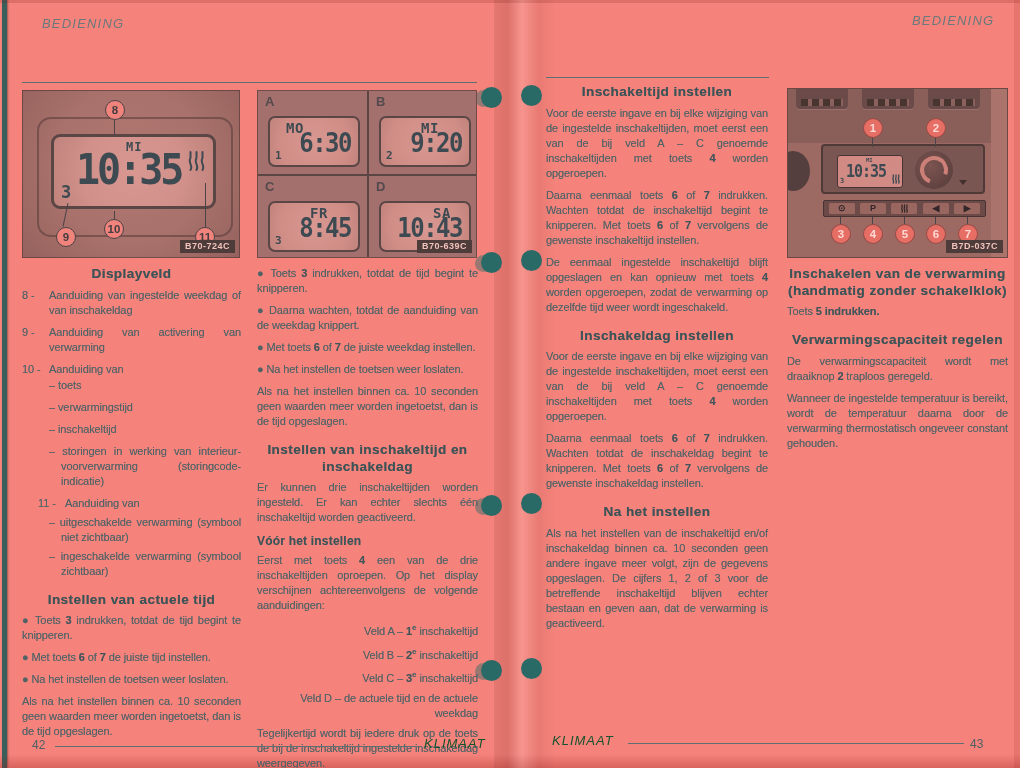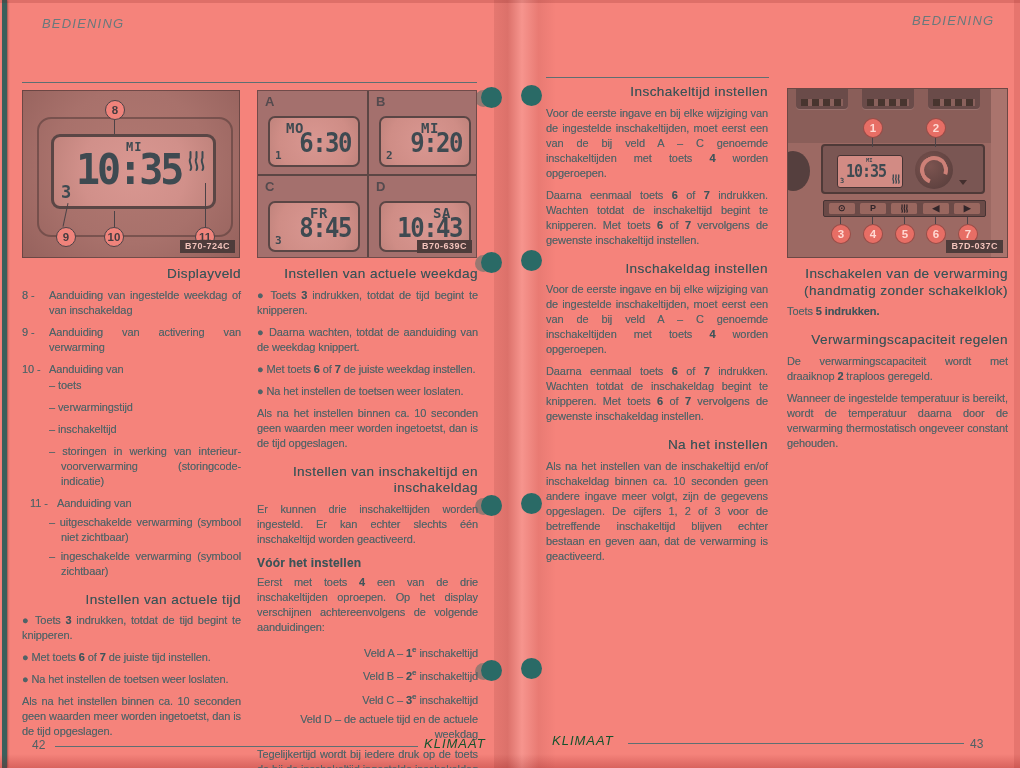--- a/index.html
+++ b/index.html
@@ -19,21 +19,21 @@
   .hole{position:absolute;width:21px;height:21px;border-radius:50%;background:#2a6a66;filter:blur(.4px);}
   .hole.ghost{box-shadow:-8px 1px 0 -2px rgba(42,106,102,.45);}
   
   .hdr{position:absolute;font-style:italic;font-size:13px;letter-spacing:1.2px;color:#69797c;}
   .rule{position:absolute;height:1px;background:#5e6f72;}
   .ftr-num{position:absolute;font-size:12px;color:#4e6165;}
   .ftr-label{position:absolute;font-style:italic;font-size:13px;letter-spacing:1px;color:#14532d;}
   
   .col{position:absolute;font-size:11px;line-height:15px;letter-spacing:-.1px;text-align:justify;
        text-shadow:0 0 .5px rgba(80,100,104,.55);}
-  .h1{font-size:13.6px;line-height:16.5px;font-weight:normal;letter-spacing:.4px;color:#3c5357;margin:13px 0 5px;text-align:right;text-shadow:0 0 .4px rgba(60,83,87,.6);}
+  .h1{font-size:13.6px;line-height:16.5px;font-weight:bold;letter-spacing:.4px;color:#3c5357;margin:13px 0 5px;text-align:center;text-shadow:0 0 .4px rgba(60,83,87,.6);}
   .h1.first{margin-top:0;}
   .h2{font-size:12px;font-weight:bold;letter-spacing:.2px;color:#3c5357;margin:9px 0 4px;text-align:left;}
   .col p{margin:0 0 7px;}
   .col p.tight{margin:0 0 5px;text-align:right;}
   b{color:#41545a;}
   sup.supb{font-weight:bold;font-size:8px;}
   .li{position:relative;padding-left:27px;margin:0 0 3px;}
   .li .n{position:absolute;left:0;top:0;}
   .sub{padding-left:39px;text-indent:-12px;margin:0 0 2px;}
   .sub.sp{margin:4px 0 3px;}
@@ -122,21 +122,21 @@
           <path d="M14.5 20 C17.5 16 11.5 12 14.5 8 M14.5 8 V2"></path>
         </g>
       </svg>
     </div>
     <div class="cline" style="left:91px;top:29px;height:14px"></div>
     <div class="cline" style="left:42px;top:112px;height:24px;transform:rotate(12deg)"></div>
     <div class="cline" style="left:91px;top:120px;height:16px"></div>
     <div class="cline" style="left:182px;top:92px;height:44px"></div>
     <div class="callout dark" style="left:82px;top:9px">8</div>
     <div class="callout dark" style="left:33px;top:136px">9</div>
-    <div class="callout dark" style="left:81px;top:136px">10</div>
+    <div class="callout dark" style="left:81px;top:128px">10</div>
     <div class="callout dark" style="left:172px;top:136px">11</div>
     <div class="badge">B70-724C</div>
   </figure>
 
   <figure class="photo fig2" style="margin:0">
     <div class="vsep"></div>
     <div class="hsep"></div>
 
     <div class="cell" style="left:0;top:0">
       <div class="ltr">A</div>
@@ -241,52 +241,52 @@
 
   <div class="col" style="left:22px;top:266px;width:219px">
     <div class="h1 first">Displayveld</div>
     <p class="li"><span class="n">8 -</span><span><span>Aanduiding van ingestelde weekdag of van inschakeldag</span></span></p>
     <p class="li"><span class="n">9 -</span><span><span>Aanduiding van activering van verwarming</span></span></p>
     <p class="li" style="margin-bottom:1px"><span class="n">10 -</span><span><span>Aanduiding van</span></span></p>
     <p class="sub"><span>– toets</span></p>
     <p class="sub"><span>– verwarmingstijd</span></p>
     <p class="sub"><span>– inschakeltijd</span></p>
     <p class="sub"><span>– storingen in werking van interieur-voorverwarming (storingcode-indicatie)</span></p>
-    <p class="li" style="margin:4px 8px 1px"><span class="n">11 -</span><span><span>Aanduiding van</span></span></p>
+    <p class="li" style="margin:4px 16px 1px"><span class="n">11 -</span><span><span>Aanduiding van</span></span></p>
     <p class="sub sp"><span>– uitgeschakelde verwarming (symbool niet zichtbaar)</span></p>
     <p class="sub sp"><span>– ingeschakelde verwarming (symbool zichtbaar)</span></p>
     <div class="h1">Instellen van actuele tijd</div>
     <p><span>● Toets </span><b>3</b><span> indrukken, totdat de tijd begint te knipperen.</span></p>
     <p><span>● Met toets </span><b>6</b><span> of </span><b>7</b><span> de juiste tijd instellen.</span></p>
     <p><span>● Na het instellen de toetsen weer loslaten.</span></p>
     <p><span>Als na het instellen binnen ca. 10 seconden geen waarden meer worden ingetoetst, dan is de tijd opgeslagen.</span></p>
   </div>
 
   <div class="col" style="left:257px;top:266px;width:221px">
-    <div class="h1 first">Instellen van actuele weekdag</div>
     <p><span>● Toets </span><b>3</b><span> indrukken, totdat de tijd begint te knipperen.</span></p>
     <p><span>● Daarna wachten, totdat de aanduiding van de weekdag knippert.</span></p>
     <p><span>● Met toets </span><b>6</b><span> of </span><b>7</b><span> de juiste weekdag instellen.</span></p>
     <p><span>● Na het instellen de toetsen weer loslaten.</span></p>
     <p><span>Als na het instellen binnen ca. 10 seconden geen waarden meer worden ingetoetst, dan is de tijd opgeslagen.</span></p>
     <div class="h1">Instellen van inschakeltijd en inschakeldag</div>
     <p><span>Er kunnen drie inschakeltijden worden ingesteld. Er kan echter slechts één inschakeltijd worden geactiveerd.</span></p>
     <div class="h2">Vóór het instellen</div>
     <p><span>Eerst met toets </span><b>4</b><span> een van de drie inschakeltijden oproepen. Op het display verschijnen achtereenvolgens de volgende aanduidingen:</span></p>
     <p class="tight"><span>Veld A – </span><b>1</b><sup class="supb">e</sup><span> inschakeltijd</span></p>
     <p class="tight"><span>Veld B – </span><b>2</b><sup class="supb">e</sup><span> inschakeltijd</span></p>
     <p class="tight"><span>Veld C – </span><b>3</b><sup class="supb">e</sup><span> inschakeltijd</span></p>
     <p class="tight"><span>Veld D – de actuele tijd en de actuele weekdag</span></p>
     <p><span>Tegelijkertijd wordt bij iedere druk op de toets de bij de inschakeltijd ingestelde inschakeldag weergegeven.</span></p>
   </div>
 
   <div class="col" style="left:546px;top:84px;width:222px">
     <div class="h1 first">Inschakeltijd instellen</div>
     <p><span>Voor de eerste ingave en bij elke wijziging van de ingestelde inschakeltijden, moet eerst een van de bij veld A – C genoemde inschakeltijden met toets </span><b>4</b><span> worden opgeroepen.</span></p>
     <p><span>Daarna eenmaal toets </span><b>6</b><span> of </span><b>7</b><span> indrukken. Wachten totdat de inschakeltijd begint te knipperen. Met toets </span><b>6</b><span> of </span><b>7</b><span> vervolgens de gewenste inschakeltijd instellen.</span></p>
+    <p><span>De eenmaal ingestelde inschakeltijd blijft opgeslagen en kan opnieuw met toets </span><b>4</b><span> worden opgeroepen, zodat de verwarming op dezelfde tijd weer wordt ingeschakeld.</span></p>
     <div class="h1">Inschakeldag instellen</div>
     <p><span>Voor de eerste ingave en bij elke wijziging van de ingestelde inschakeltijden, moet eerst een van de bij veld A – C genoemde inschakeltijden met toets </span><b>4</b><span> worden opgeroepen.</span></p>
     <p><span>Daarna eenmaal toets </span><b>6</b><span> of </span><b>7</b><span> indrukken. Wachten totdat de inschakeldag begint te knipperen. Met toets </span><b>6</b><span> of </span><b>7</b><span> vervolgens de gewenste inschakeldag instellen.</span></p>
     <div class="h1">Na het instellen</div>
     <p><span>Als na het instellen van de inschakeltijd en/of inschakeldag binnen ca. 10 seconden geen andere ingave meer volgt, zijn de gegevens opgeslagen. De cijfers 1, 2 of 3 voor de betreffende inschakeltijd blijven echter bestaan en geven aan, dat de verwarming is geactiveerd.</span></p>
   </div>
 
   <div class="col" style="left:787px;top:266px;width:221px">
     <div class="h1 first">Inschakelen van de verwarming (handmatig zonder schakelklok)</div>
     <p style="margin-bottom:1px"><span>Toets </span><b>5 indrukken.</b></p>

